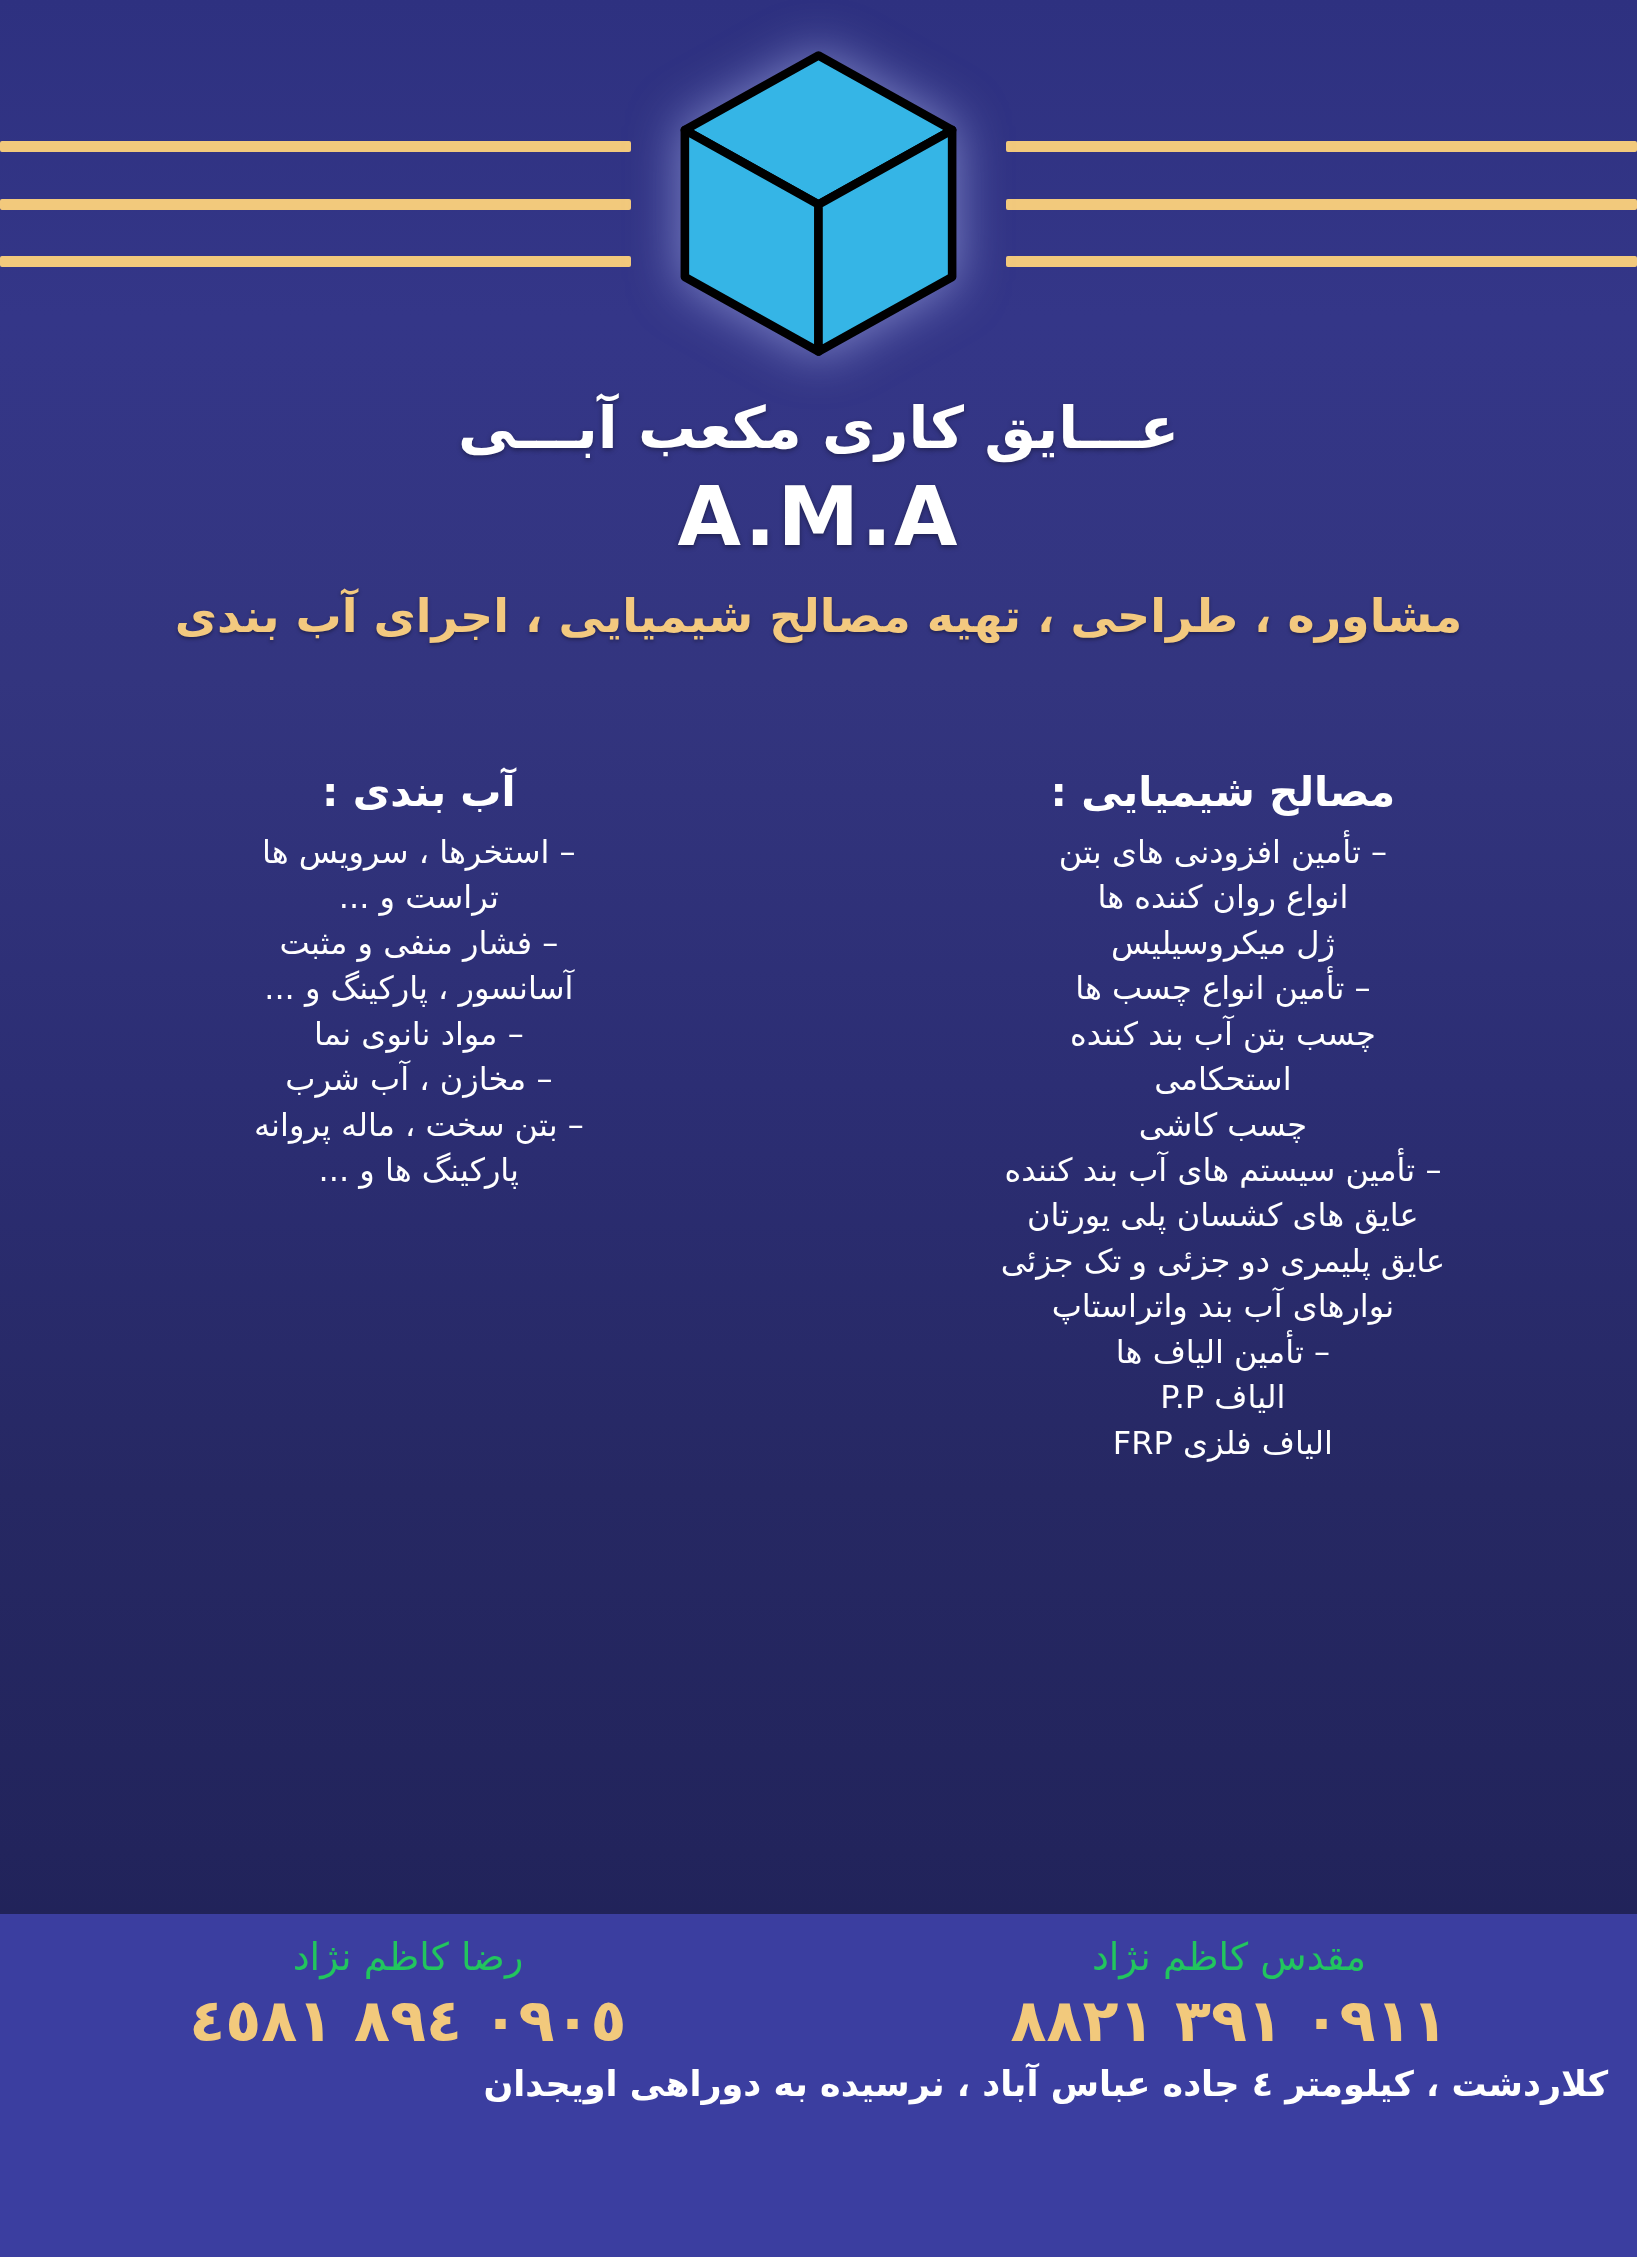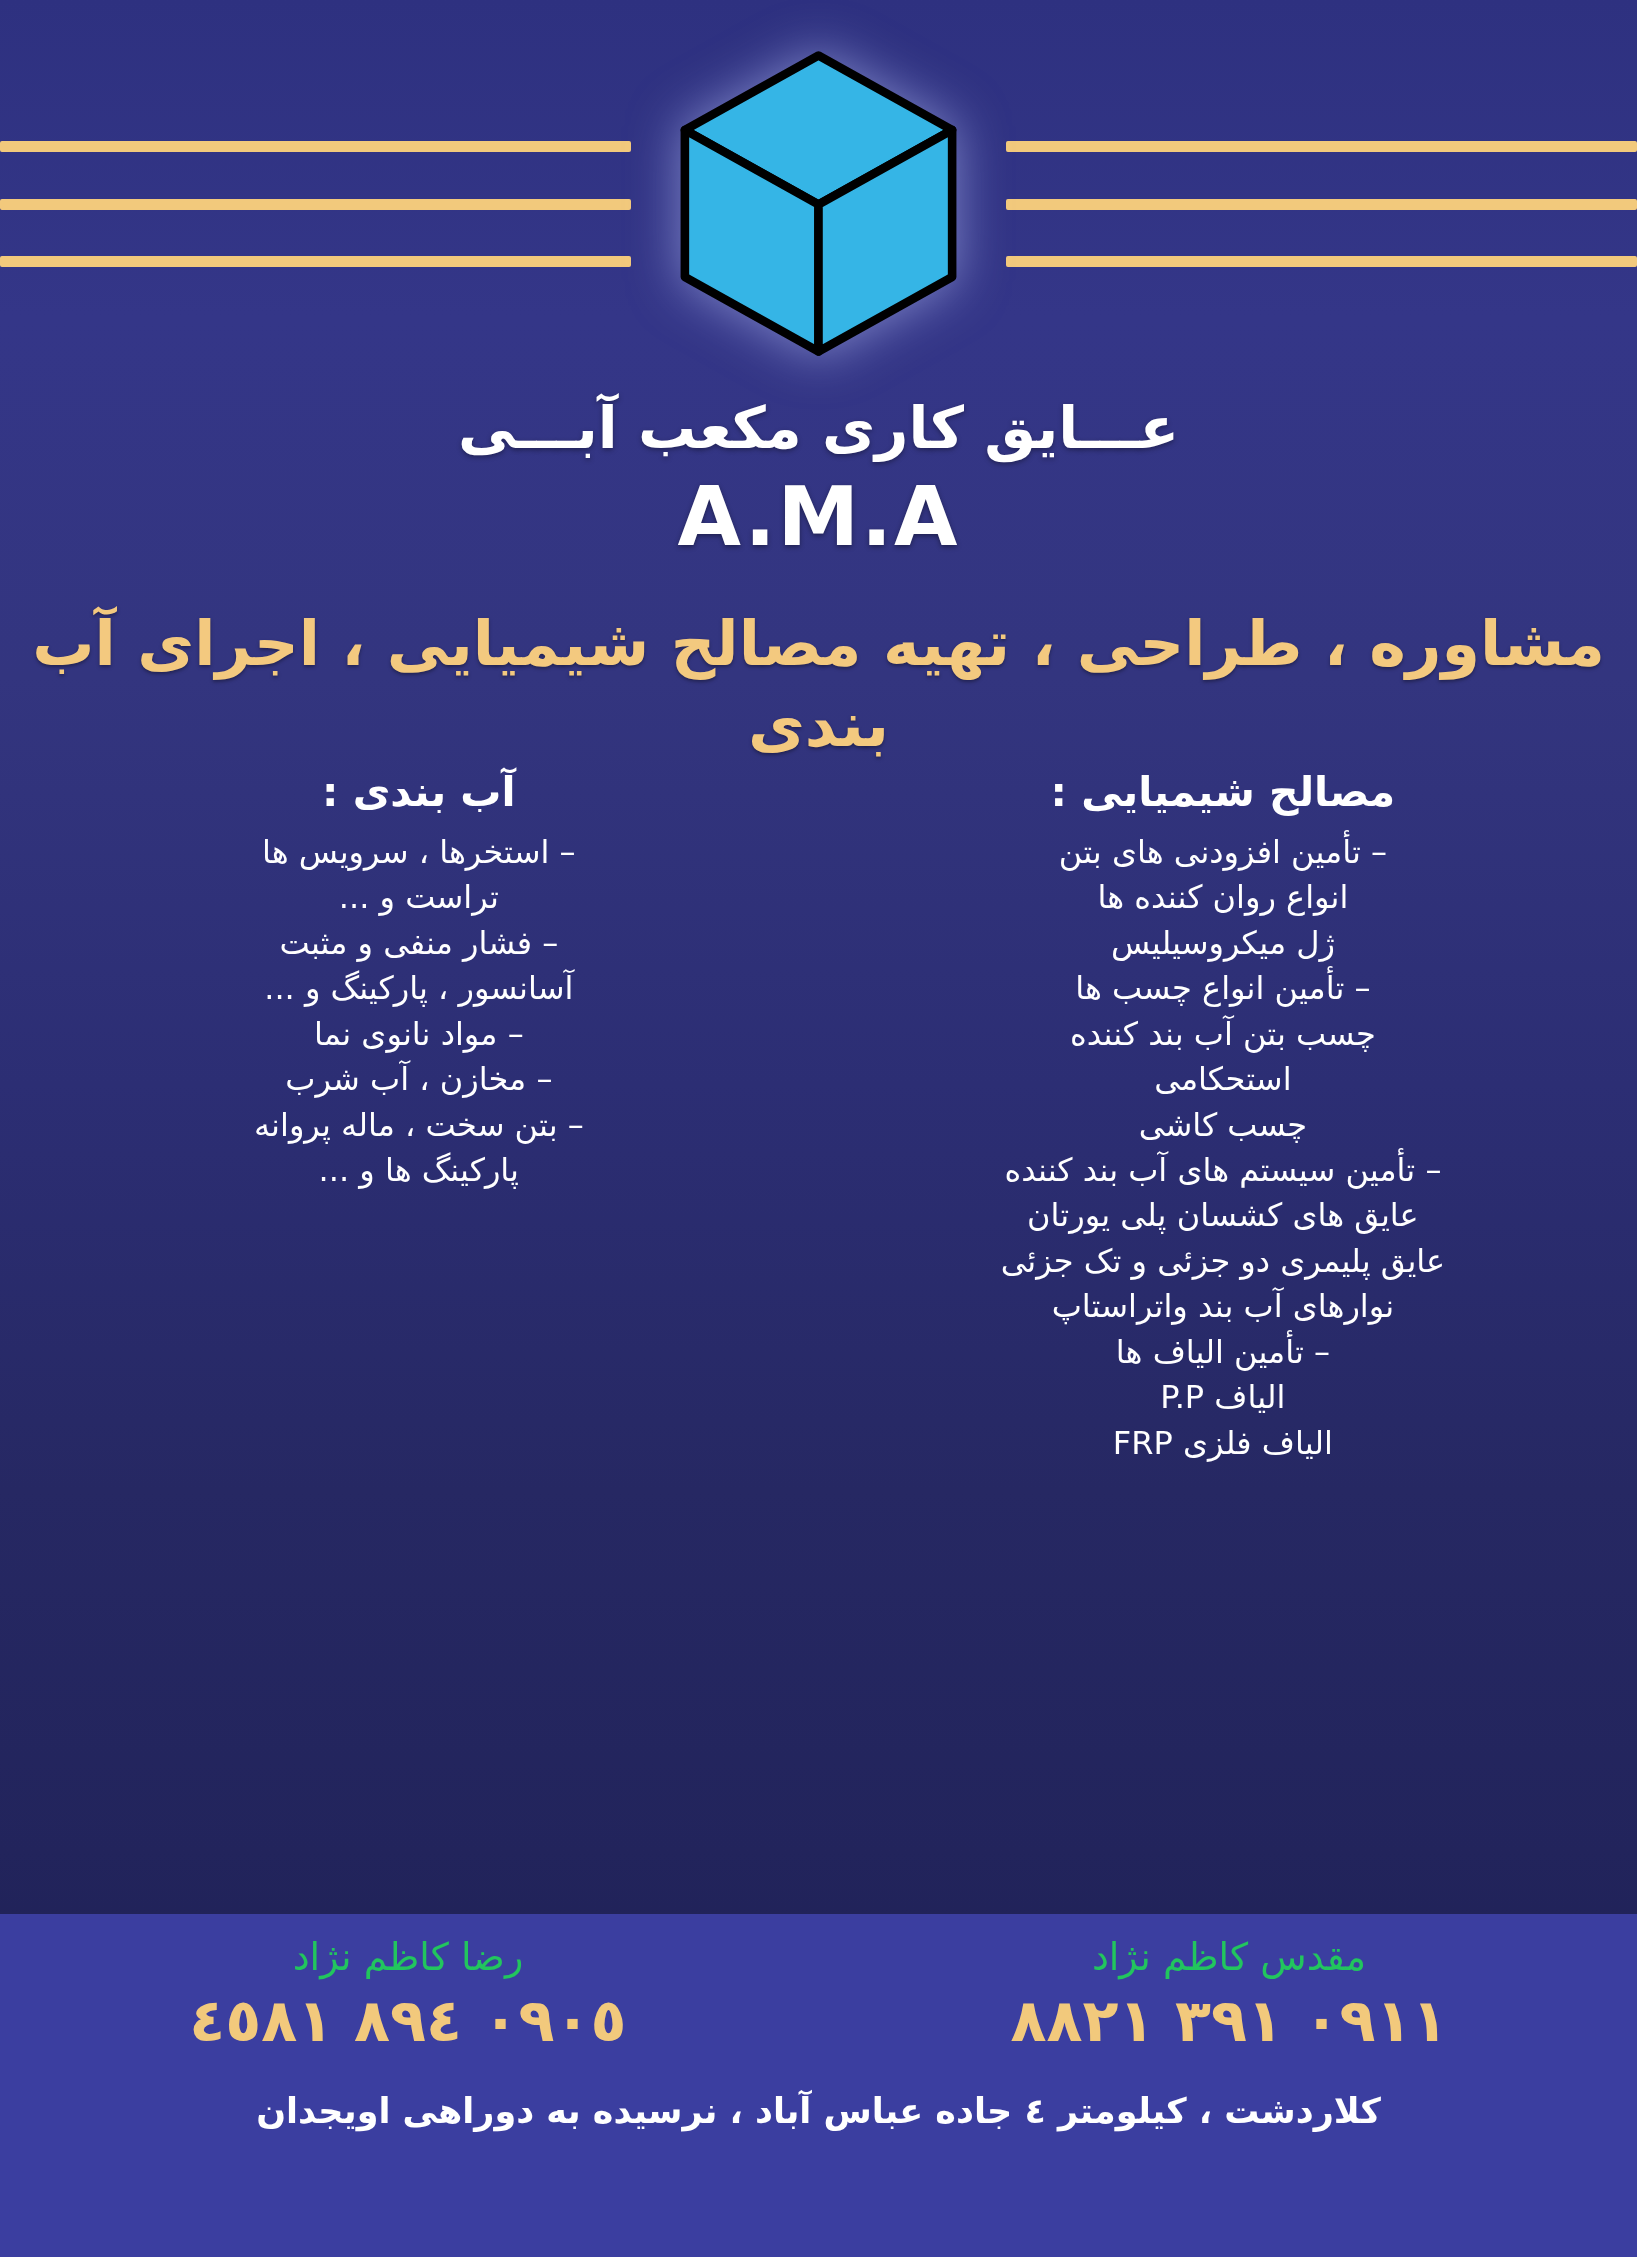--- a/index.html
+++ b/index.html
@@ -78,22 +78,22 @@
     font-size: 82px;
     font-weight: bold;
     color: #ffffff;
     letter-spacing: 1.9px;
     margin: 0;
     line-height: 1.1;
     direction: ltr;
     text-shadow: 0 1.9px 5.7px rgba(0,0,0,.4);
   }
   .subtitle {
-    margin: 42px 0 0 0;
-    font-size: 62px;
+    margin: 25px 0 0 0;
+    font-size: 46px;
     font-weight: bold;
     color: #f3c97f;
     line-height: 1.3;
     text-shadow: 0 1.9px 3.8px rgba(0,0,0,.35);
   }
 
   
   .columns {
     position: absolute;
     top: 765px;
@@ -167,22 +167,21 @@
   .contact-phone {
     font-size: 59px;
     font-weight: bold;
     color: #f2c97c;
     margin: 4px;
     line-height: 1.2;
     letter-spacing: 1.9px;
     direction: rtl;
   }
   .footer-address {
-    margin-top: 27px;
-    text-align: center;
+    text-align: right;
     font-size: 35px;
     font-weight: bold;
     color: #ffffff;
     line-height: 1.35;
   }
 </style>
 </head>
 <body>
 
 <div class="poster">

